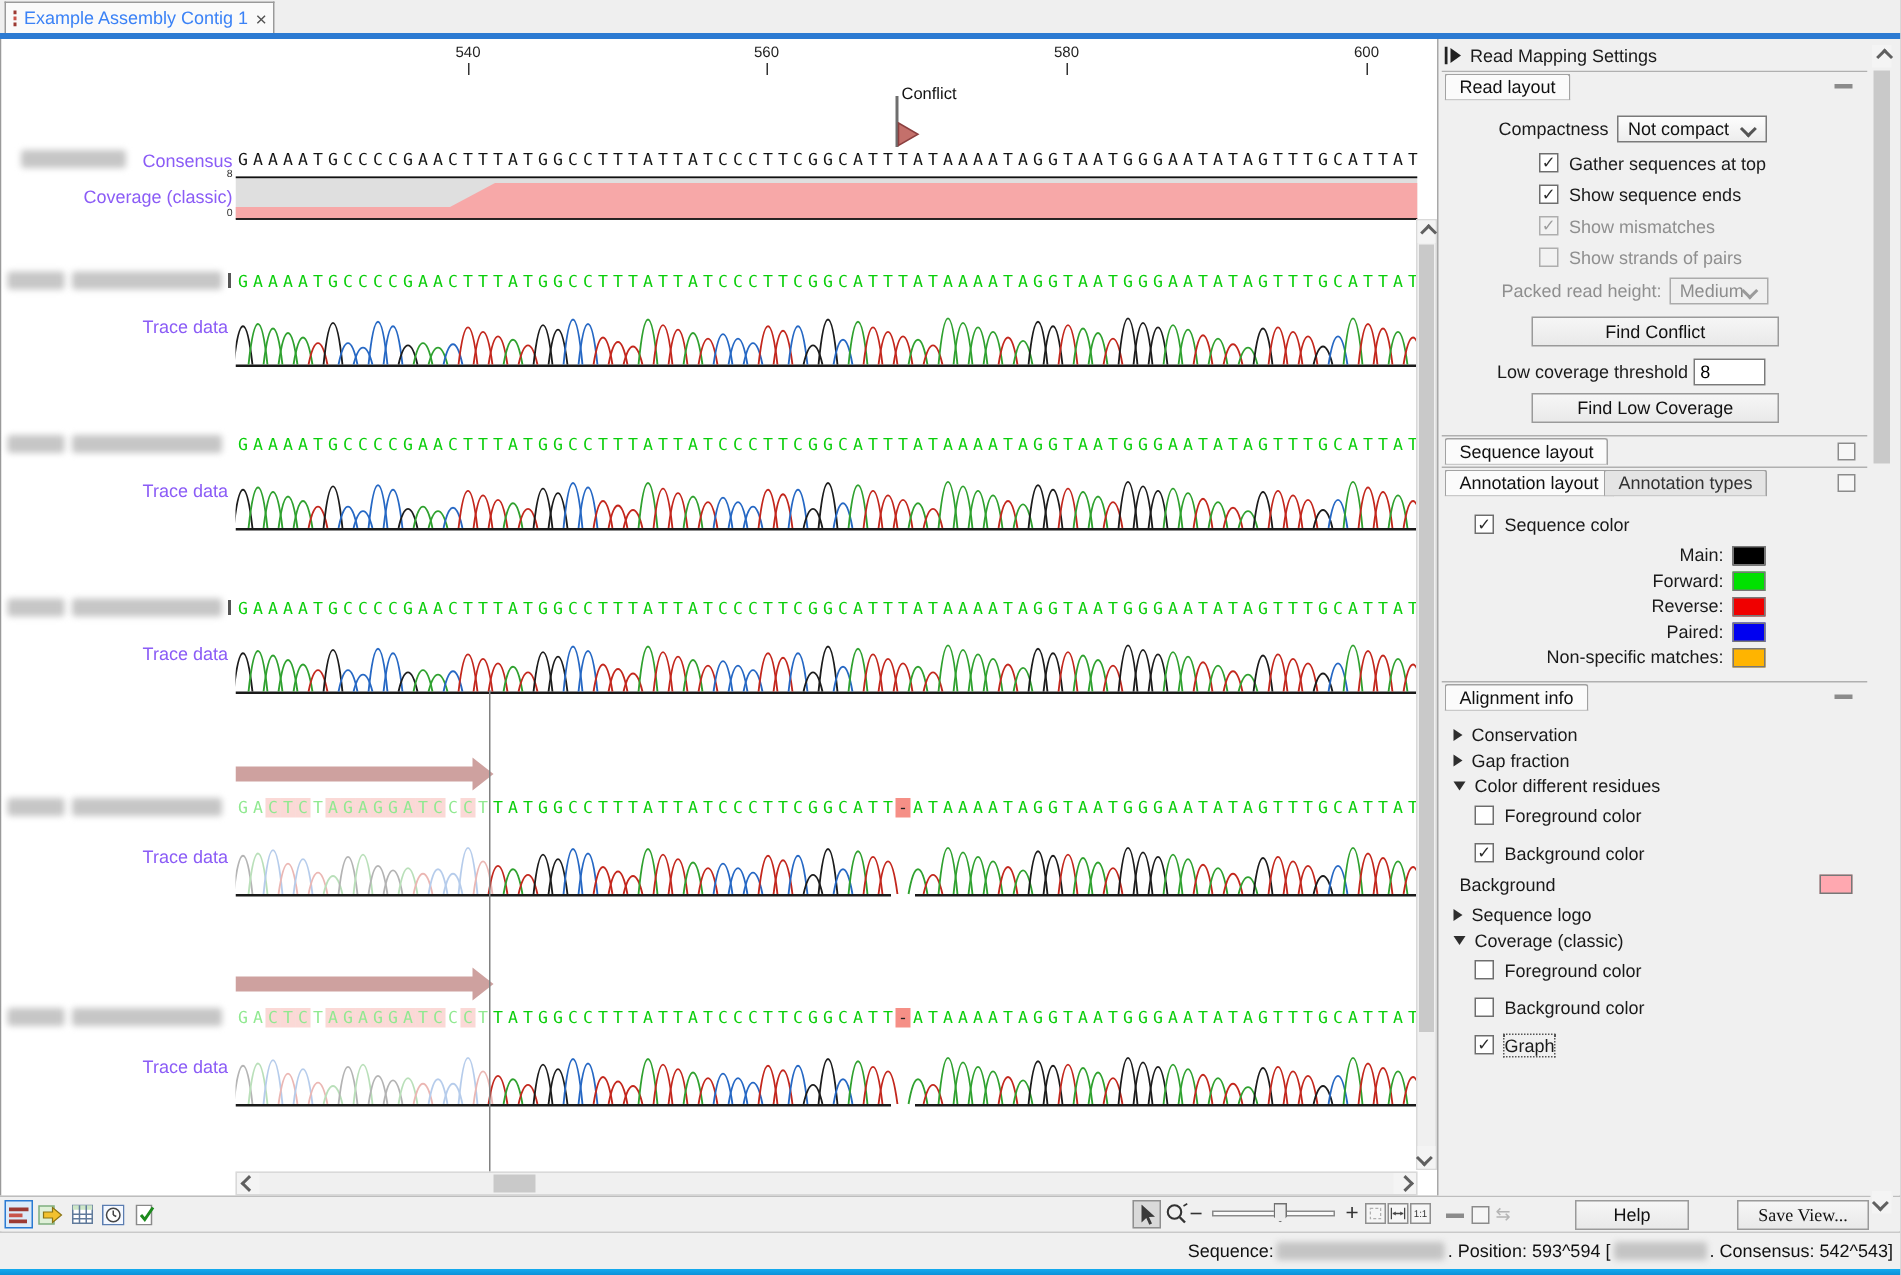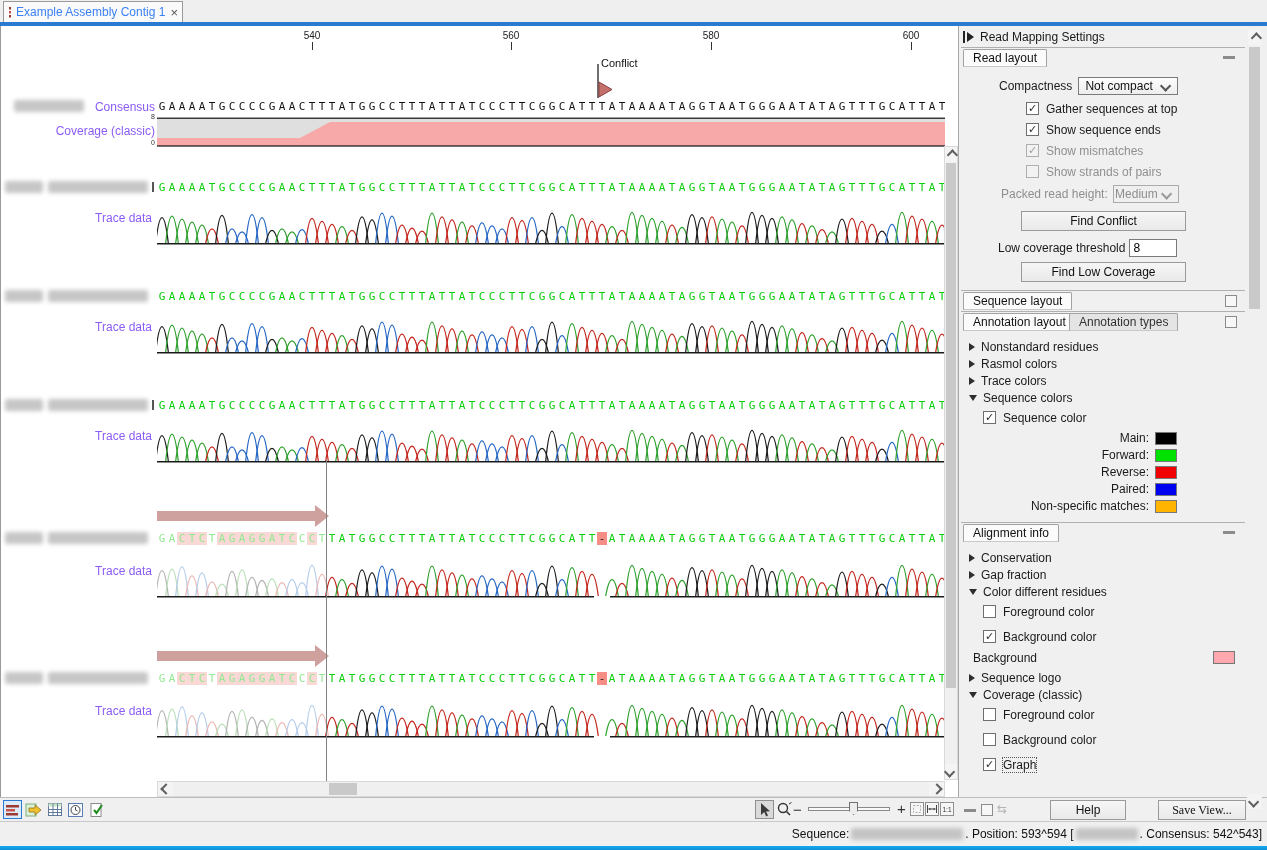--- a/index.html
+++ b/index.html
@@ -722,21 +722,21 @@
               <span class="cb dis">✓</span>
               <span class="cblab dis">Show mismatches</span>
             </div>
             <div class="cbrow">
               <span class="cb dis"></span>
               <span class="cblab dis">Show strands of pairs</span>
             </div>
           </div>
         <div class="formrow" style="margin-left:40px;">
           <span class="cblab dis">Packed read height:</span>
-          <span class="dd dis" style="width:66px;margin-left:5px;justify-content:flex-end;">
+          <span class="dd dis" style="width:66px;margin-left:5px;">
             <span>Medium</span>
               <span class="chev down"></span>
           </span>
         </div>
         <div class="pbtn" style="width:165px;margin:8px 0 8px 60px;">Find Conflict</div>
         <div class="formrow" style="margin-left:37px;">
           <span class="cblab">Low coverage threshold</span>
           <input class="inp" style="width: 48px; margin-left: 4px;" value="8">
         </div>
         <div class="pbtn" style="width:165px;margin:3px 0 2px 60px;">Find Low Coverage</div>
@@ -747,38 +747,20 @@
         <span class="hd-box"></span>
       </div>
 
       <div class="sec-hd">
         <span class="sec-tab">Annotation layout</span>
         <span class="sec-tab inactive" style="left:108px;">Annotation types</span>
         <span class="hd-box"></span>
       </div>
 
       <div class="secbody">
-        <div id="rc-items">
-            <div class="itemrow">
-              <span class="tri-r"></span>
-              <span>Nonstandard residues</span>
-            </div>
-            <div class="itemrow">
-              <span class="tri-r"></span>
-              <span>Rasmol colors</span>
-            </div>
-            <div class="itemrow">
-              <span class="tri-r"></span>
-              <span>Trace colors</span>
-            </div>
-            <div class="itemrow">
-              <span class="tri-d"></span>
-              <span>Sequence colors</span>
-            </div>
-          </div>
         <div class="cbrow" style="margin-left:22px;">
           <span class="cb">✓</span>
           <span class="cblab">Sequence color</span>
         </div>
         <div id="rc-legend" style="margin-top:6px;">
             <div class="legend-row">
               <span class="legend-label">Main:</span>
               <span class="swatch" style="background: rgb(0, 0, 0);"></span>
             </div>
             <div class="legend-row">

